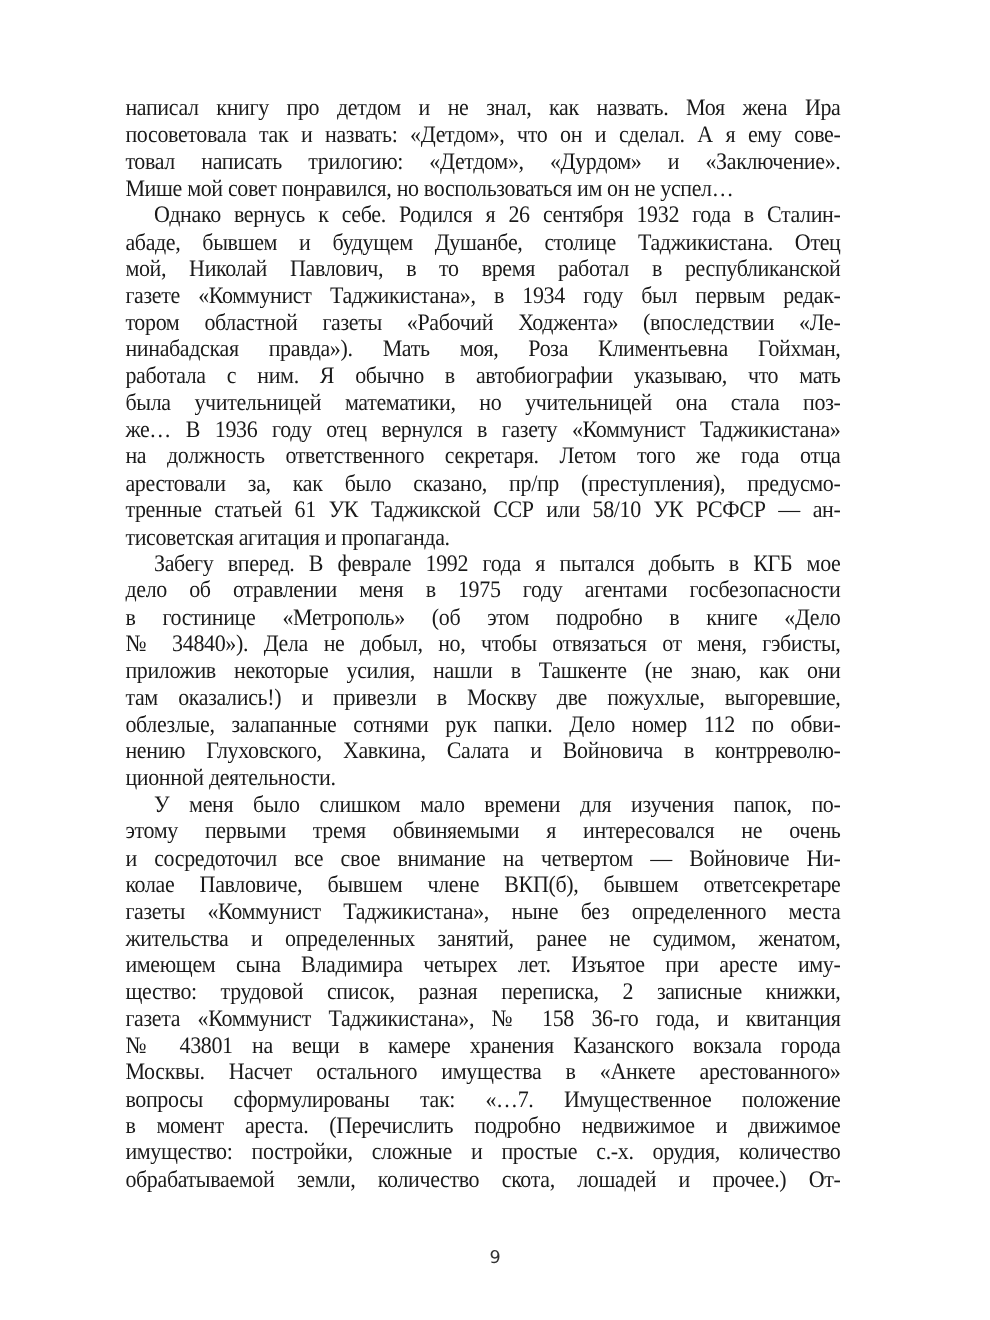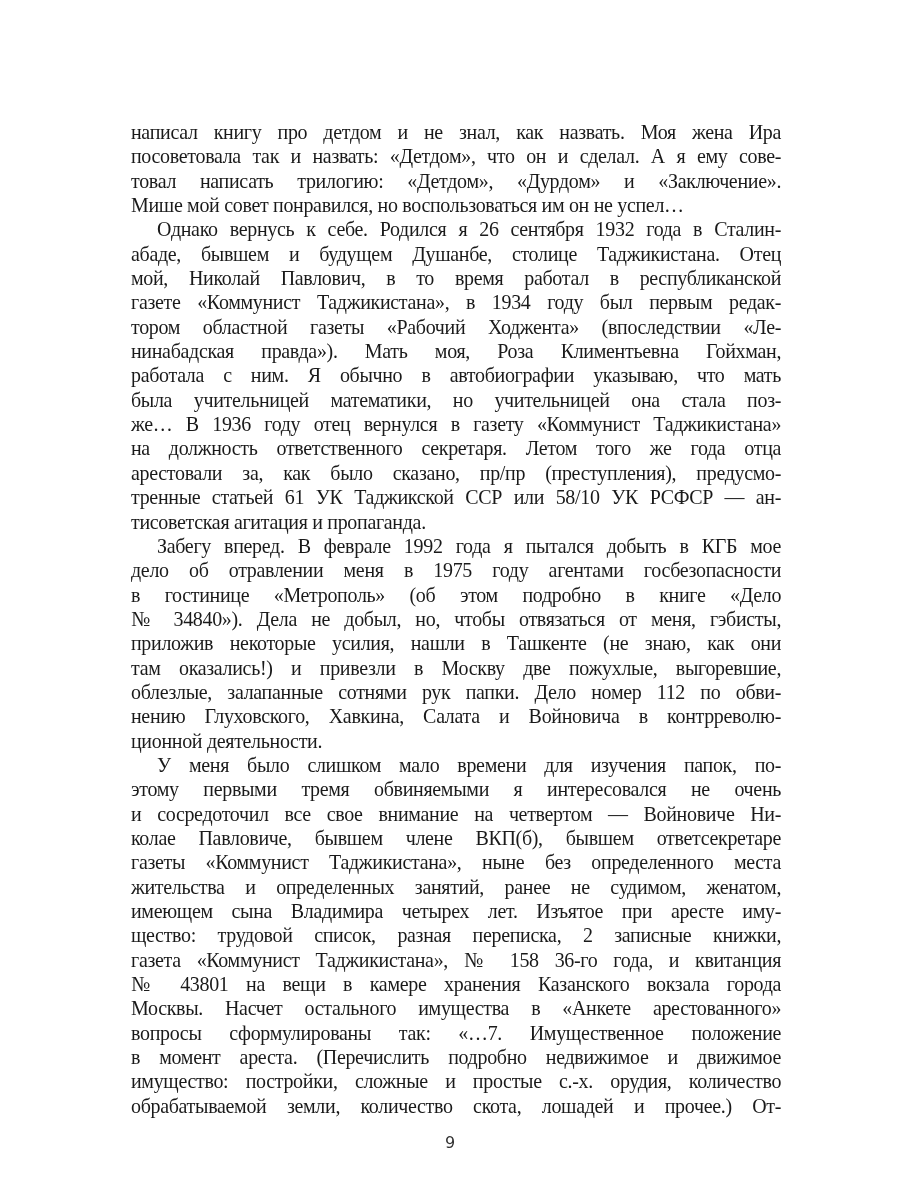--- a/index.html
+++ b/index.html
@@ -1,17 +1,17 @@
 <!DOCTYPE html>
 <html><head>
 <meta charset="utf-8">
 <style>
   html, body { margin: 0; padding: 0; background: #ffffff; }
   body { width: 900px; height: 1200px; position: relative; overflow: hidden; }
-  .page { position: absolute; left: 131px; top: 86px; width: 650px; margin-top: 34px; }
+  .page { position: absolute; left: 114px; top: 86px; width: 650px; }
   .line {
     font-family: "Liberation Serif", "DejaVu Serif", serif;
     font-size: 21.5px;
     line-height: 24.35px;
     height: 24.35px;
     color: #1a1a1a;
     white-space: nowrap;
     text-align: justify;
     text-align-last: justify;
     letter-spacing: -0.35px;

